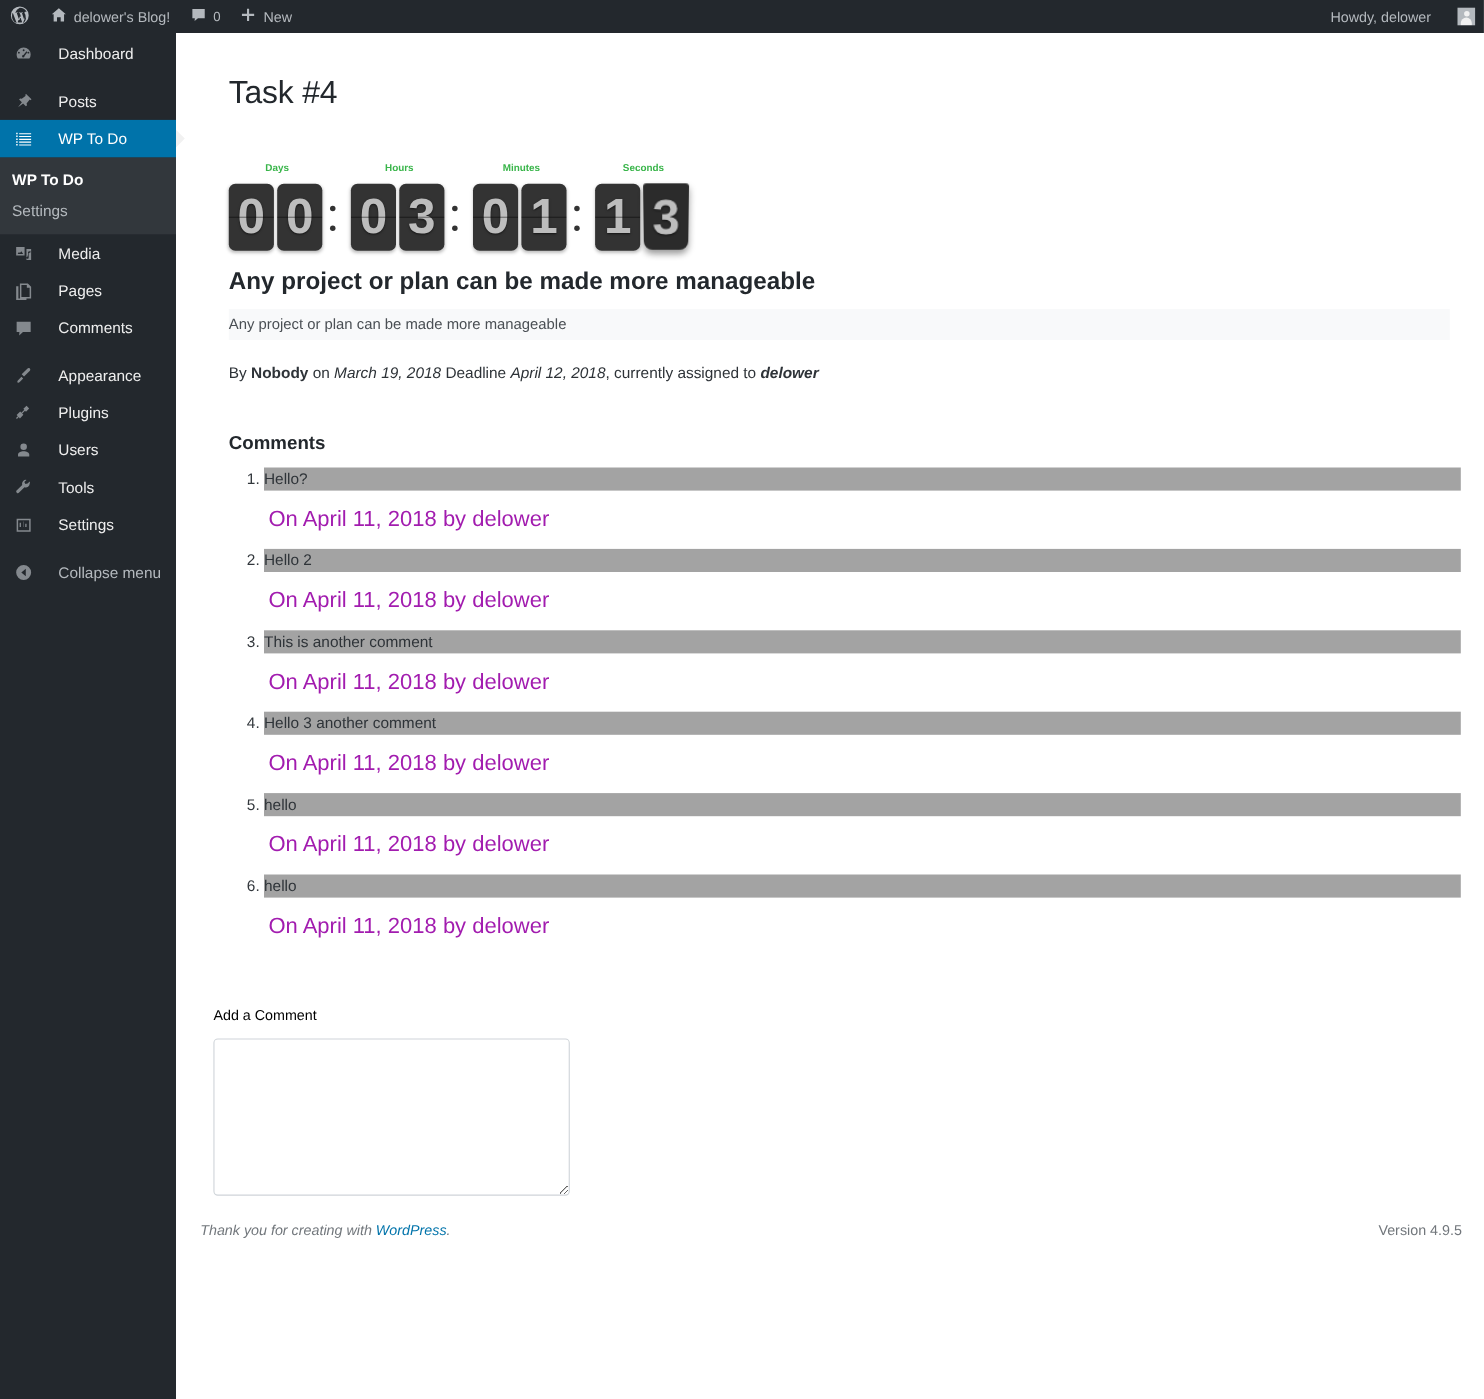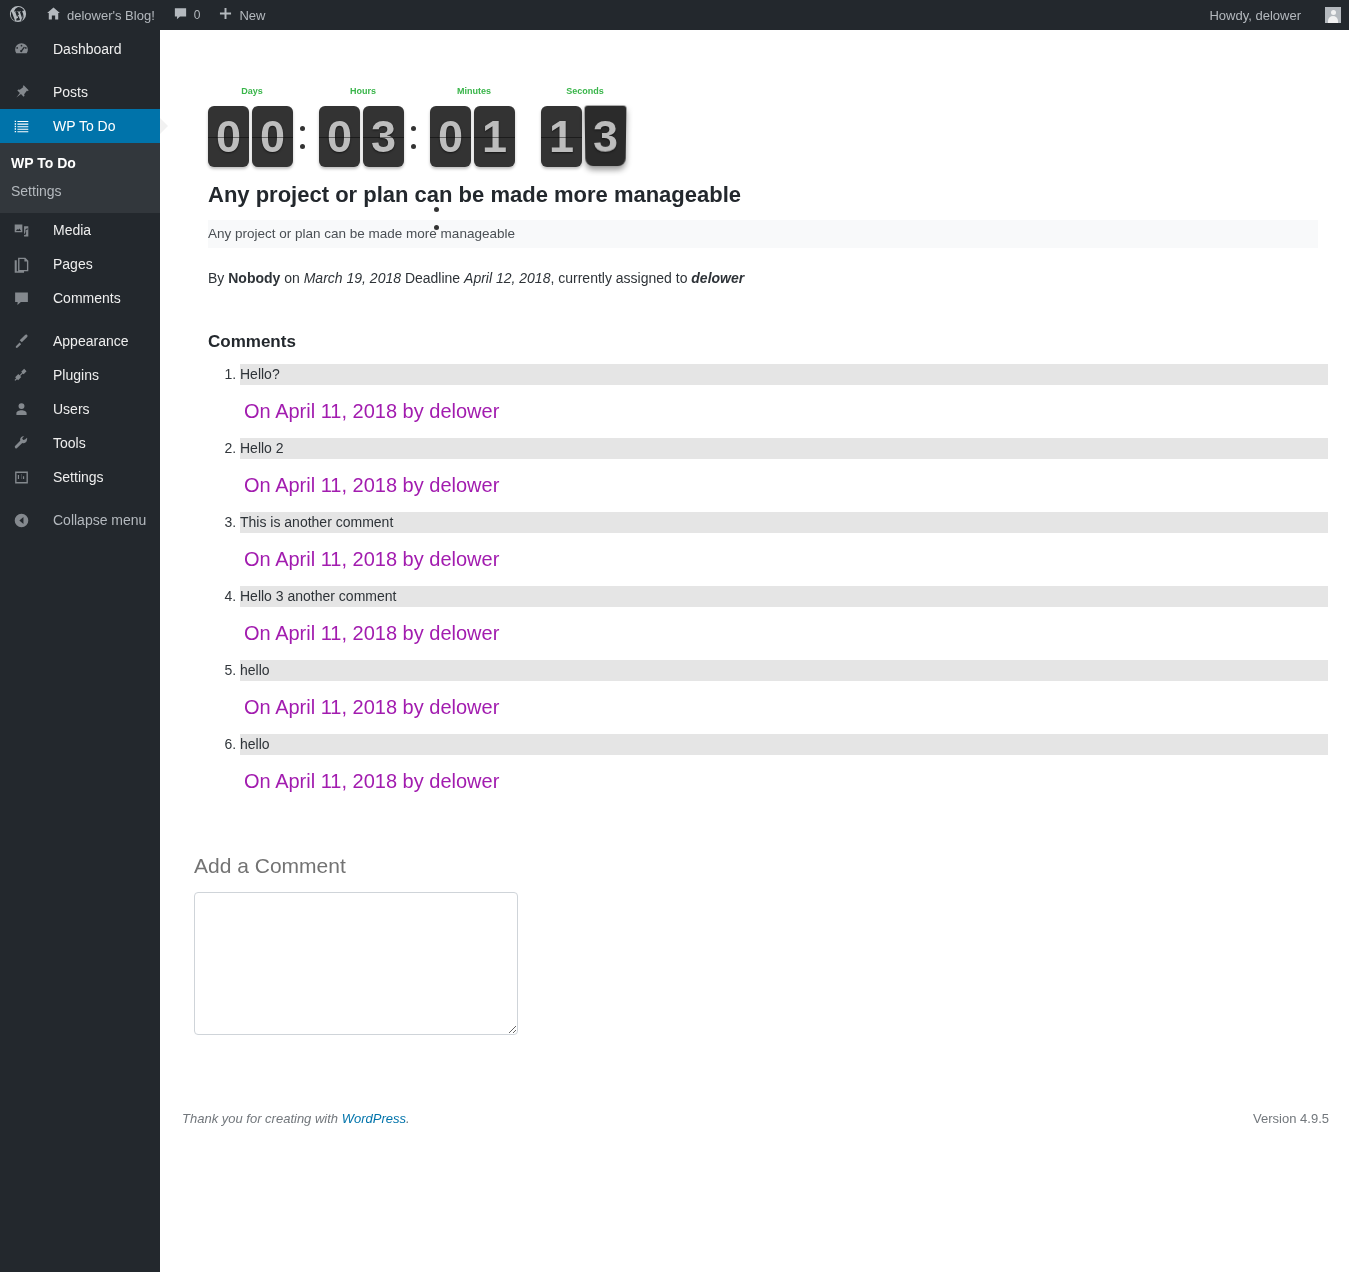--- a/index.html
+++ b/index.html
@@ -160,33 +160,33 @@
     font-size: 17px; font-weight: 600; color: #23282d;
     margin: 46px 0 0 0;
   }
   ol.comment-list {
     margin: 12px 0 0 0; padding-left: 32px;
     font-size: 14px; color: #32373c;
   }
   ol.comment-list > li { margin: 0; padding: 0; }
   ol.comment-list > li::marker { color: #32373c; }
   .c-text {
-    background: #e5e5e5; color: #2e3338;
+    background: #a3a3a3; color: #2e3338;
     padding: 2px 0 3px 0;
     width: 1088px;
     font-size: 14px;
   }
   .c-meta {
     color: #a21caf; font-size: 20px;
     padding: 15px 0 15px 4px;
   }
 
   
   h3.add-comment-head {
-    font-size: 21px; font-weight: 400; color: #737373;
+    font-size: 13px; font-weight: 400; color: #000000;
     margin: 46px 0 0 -14px;
   }
   .comment-textarea {
     display: block;
     width: 324px; height: 143px;
     margin: 14px 0 0 -14px;
     border: 1px solid #cfd4d9;
     border-radius: 4px;
     padding: 8px;
     font-family: "Liberation Sans", sans-serif;
@@ -387,20 +387,21 @@
       </span>
       <span class="mlabel">Collapse menu</span>
     </div>
 
   </div>
 </div>
 
 <div id="content">
   <div class="wrap">
 
+    <h1 class="page-title">Task #4</h1>
 
     <div class="countdown">
 
       <div class="cd-group" style="left:0px;">
         <div class="cd-wrap">
           <div class="cd-label">Days</div>
           <div style="display:flex;padding-top:20px;">
             <div class="cd-digit">0</div>
             <div class="cd-digit">0</div>
           </div>
@@ -418,21 +419,21 @@
             <div class="cd-digit">0</div>
             <div class="cd-digit">3</div>
           </div>
         </div>
         <div class="cd-sep" style="margin-top:20px;">
           <span class="dot d1"></span>
             <span class="dot d2"></span>
         </div>
       </div>
 
-      <div class="cd-group" style="left:222px;flex-direction:column;">
+      <div class="cd-group" style="left:222px;">
         <div class="cd-wrap">
           <div class="cd-label">Minutes</div>
           <div style="display:flex;padding-top:20px;">
             <div class="cd-digit">0</div>
             <div class="cd-digit">1</div>
           </div>
         </div>
         <div class="cd-sep" style="margin-top:20px;">
           <span class="dot d1"></span>
             <span class="dot d2"></span>

